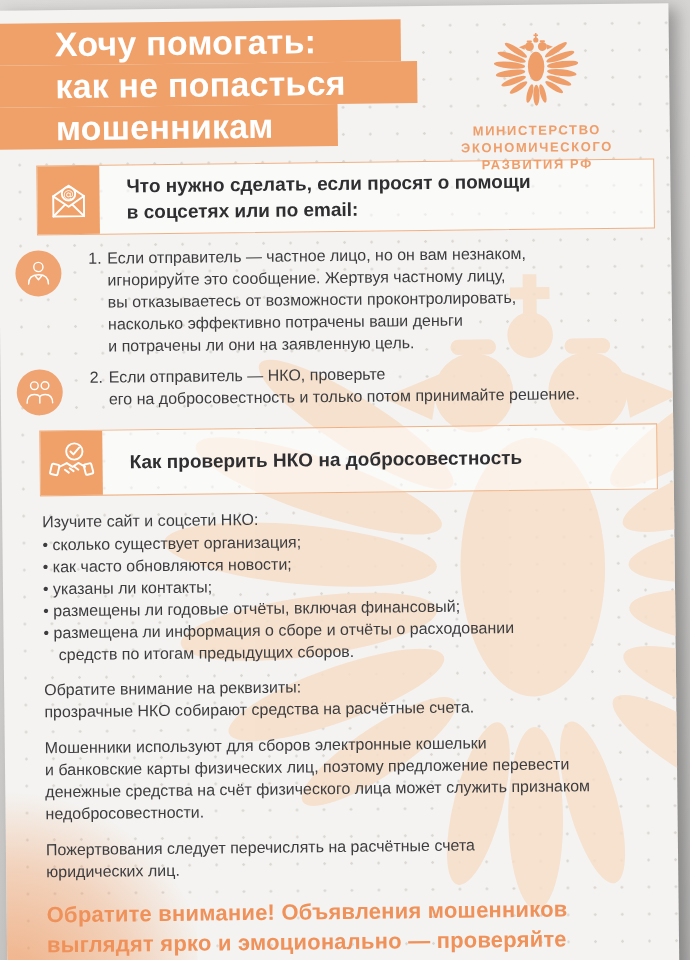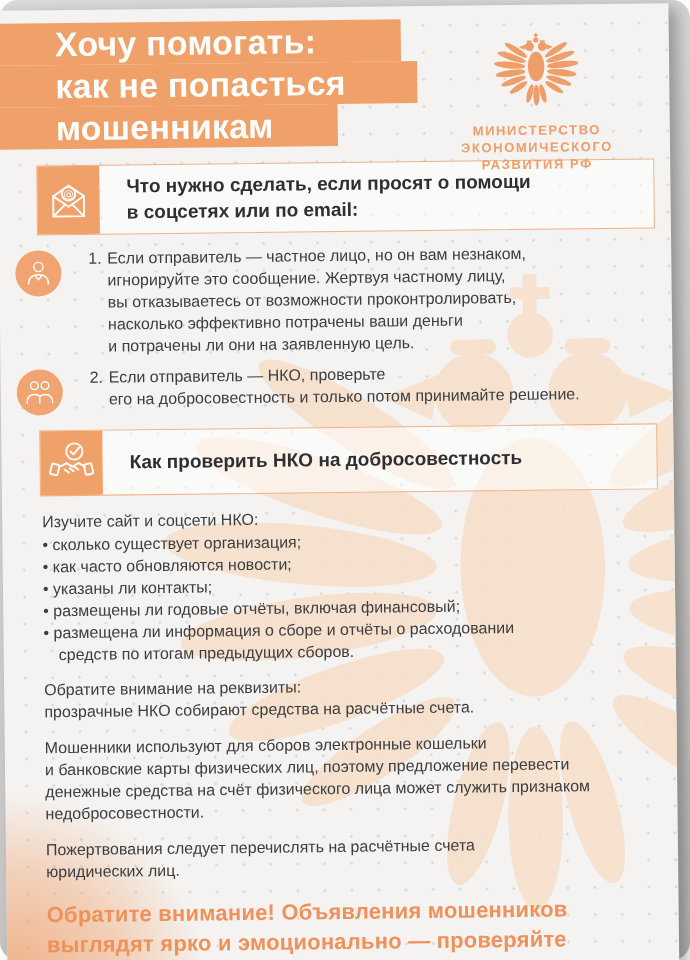--- a/index.html
+++ b/index.html
@@ -1,18 +1,18 @@
 <!DOCTYPE html>
 <html><head>
 <meta charset="utf-8">
 <style>
   html,body{margin:0;padding:0;width:690px;height:960px;overflow:hidden;
     font-family:"Liberation Sans","DejaVu Sans",sans-serif;}
   .backdrop{position:relative;width:690px;height:960px;
-    background:linear-gradient(155deg,#dcdbda 0%,#cecdcc 55%,#bdbcbb 100%);border-radius:18px;}
+    background:linear-gradient(155deg,#dcdbda 0%,#cecdcc 55%,#bdbcbb 100%);}
   .poster{position:absolute;left:2px;top:7px;width:672px;height:985px;
     background:#f4f3f1;transform:rotate(-0.65deg);transform-origin:50% 50%;
     overflow:hidden;box-shadow:8px 5px 16px rgba(0,0,0,.30);}
   .dotgrid{position:absolute;inset:0;z-index:0;
     background-image:radial-gradient(circle,#dbd7d2 1.1px,transparent 1.5px);
     background-size:27px 27px;background-position:8px 6px;}
   .watermark{position:absolute;left:140px;top:258px;width:780px;height:700px;
     color:#f6dfc9;z-index:1;opacity:.85;}
   .corner-blob{position:absolute;left:0;bottom:0;width:190px;height:210px;z-index:1;
     background:radial-gradient(circle at 0% 100%,rgba(238,148,88,.75) 0%,rgba(238,148,88,.35) 45%,rgba(238,148,88,0) 72%);}

